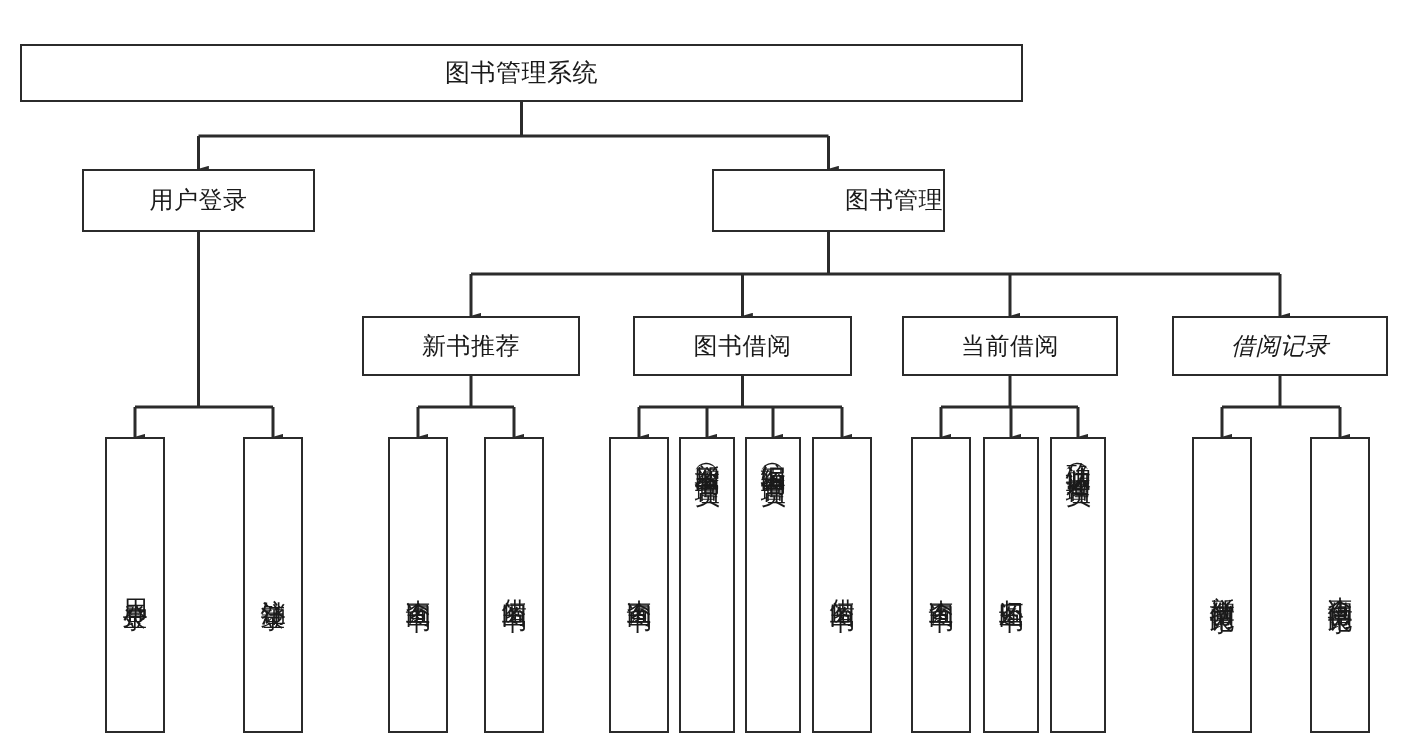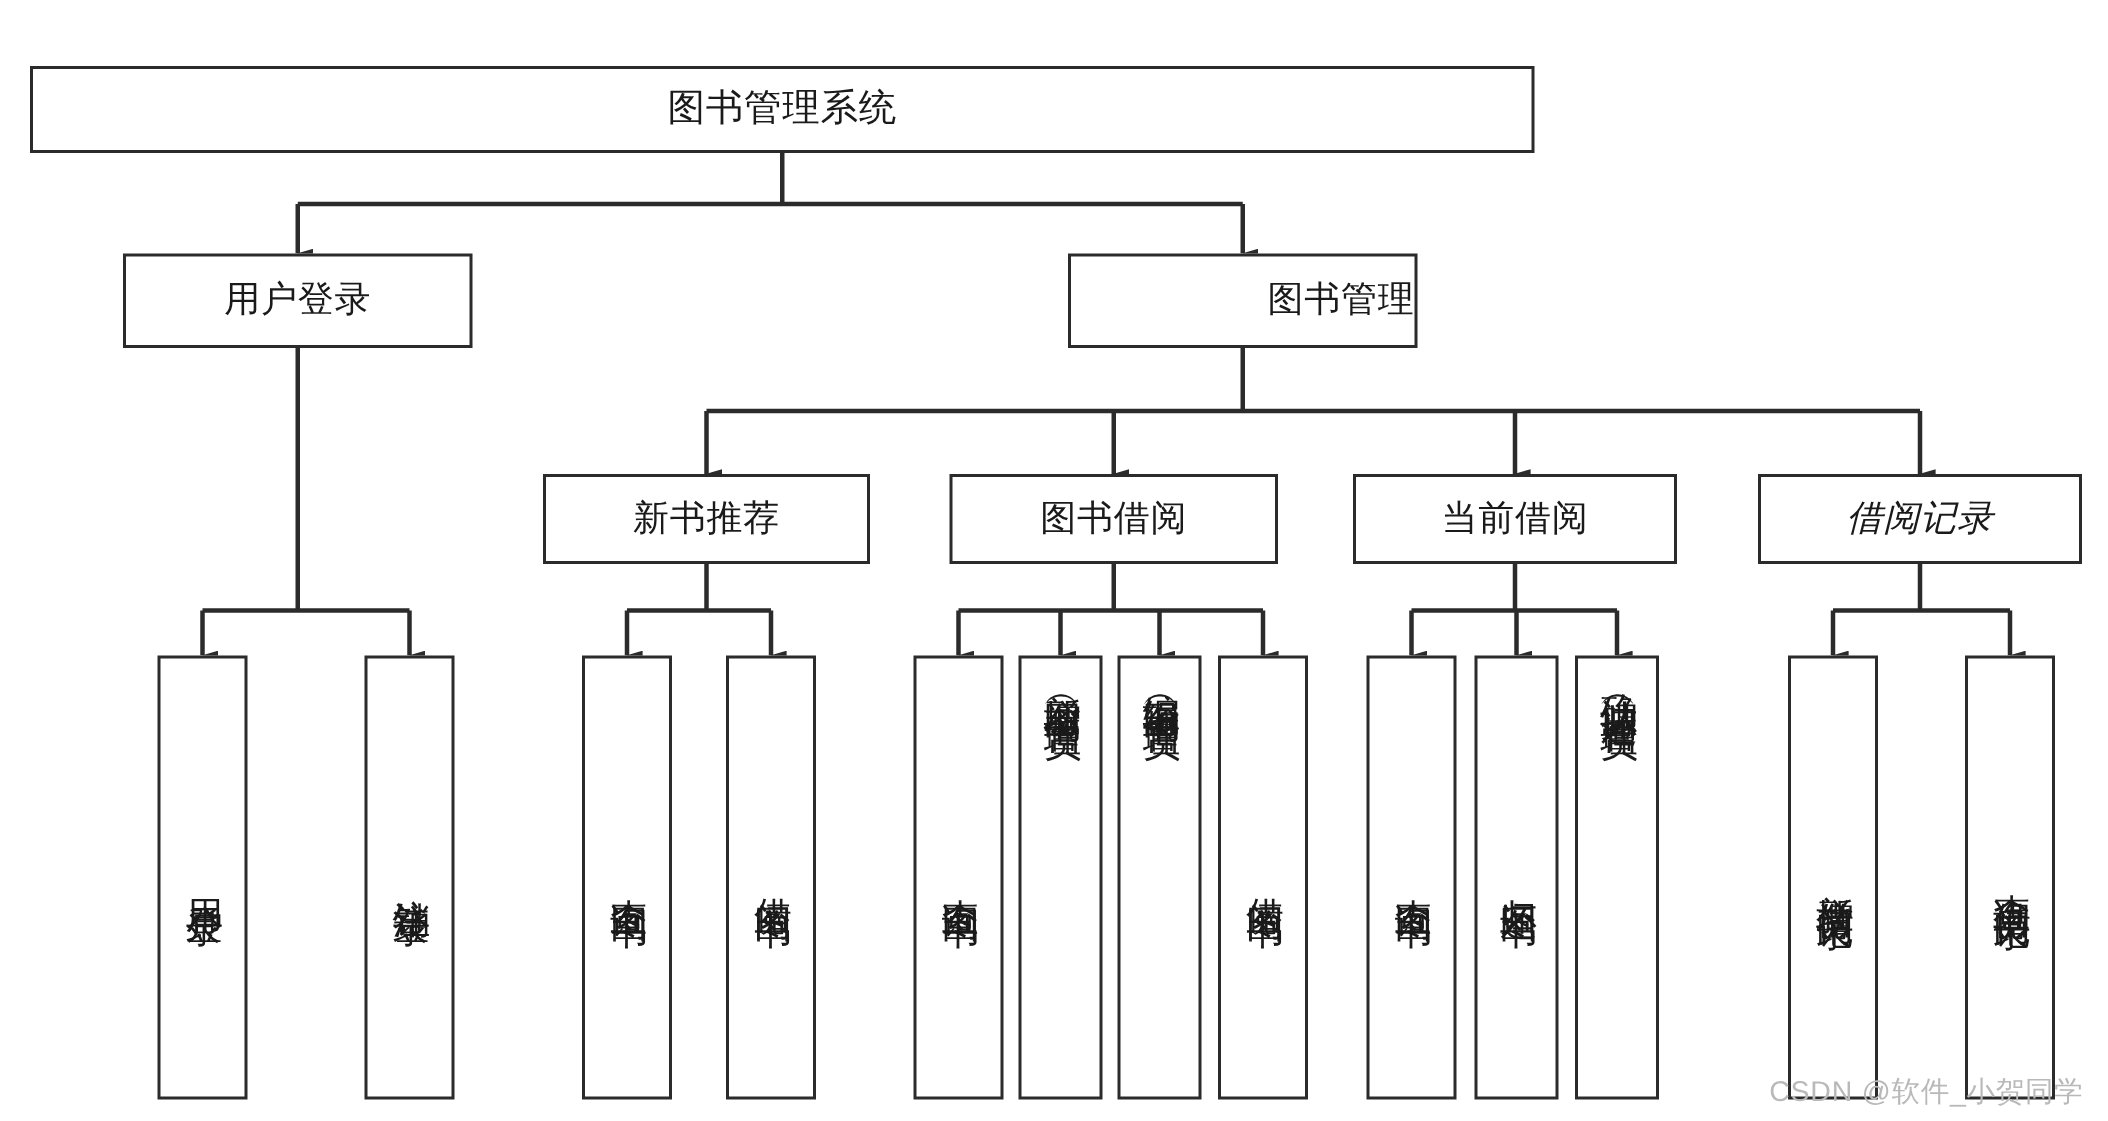--- a/index.html
+++ b/index.html
@@ -180,14 +180,13 @@
         <span class="node-label">确认归还（管理员）</span>
       </div>
       <div class="node vert centered" style="left: 1192px; top: 437px; width: 60px; height: 296px;">
         <span class="node-label">新增借阅记录</span>
       </div>
       <div class="node vert centered" style="left: 1310px; top: 437px; width: 60px; height: 296px;">
         <span class="node-label">查询借阅记录</span>
       </div>
     </div>
 
-  <div id="watermark">CSDN @软件_小贺同学</div>
 </div>
 
 </body></html>

